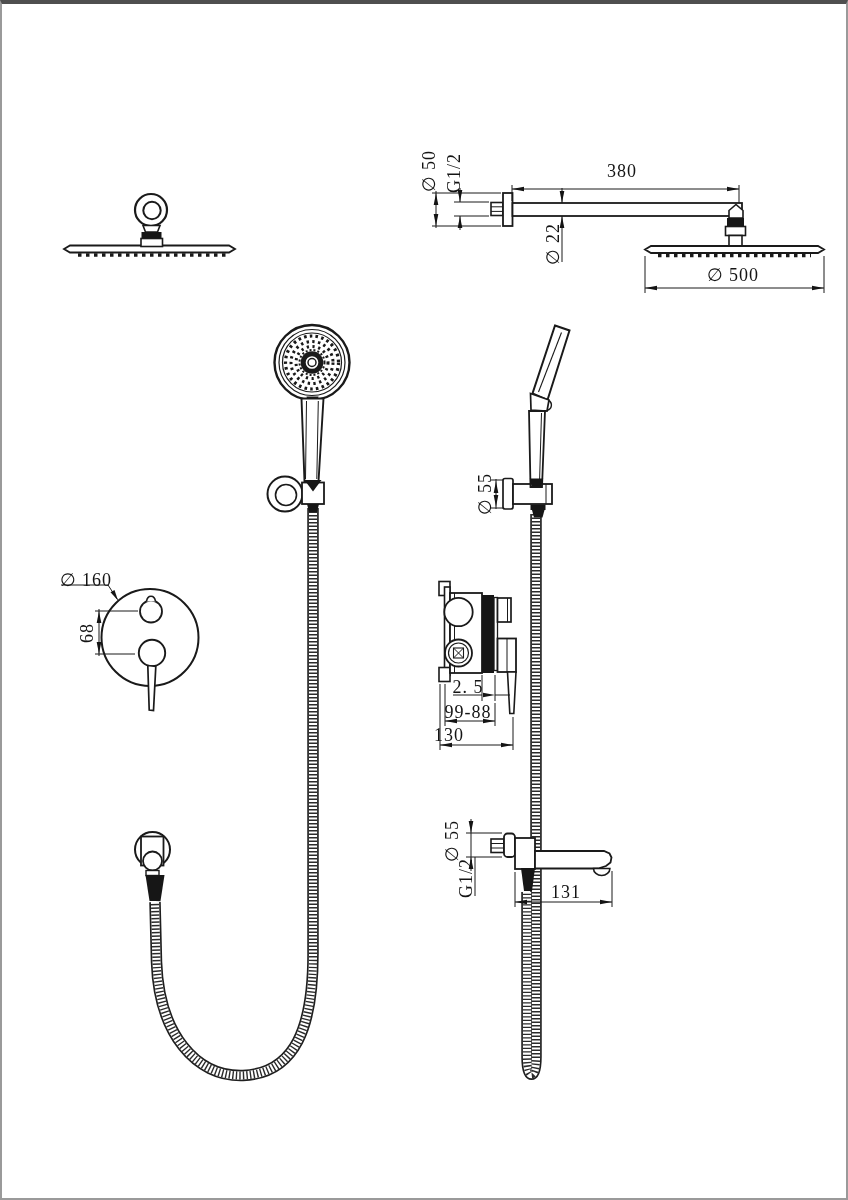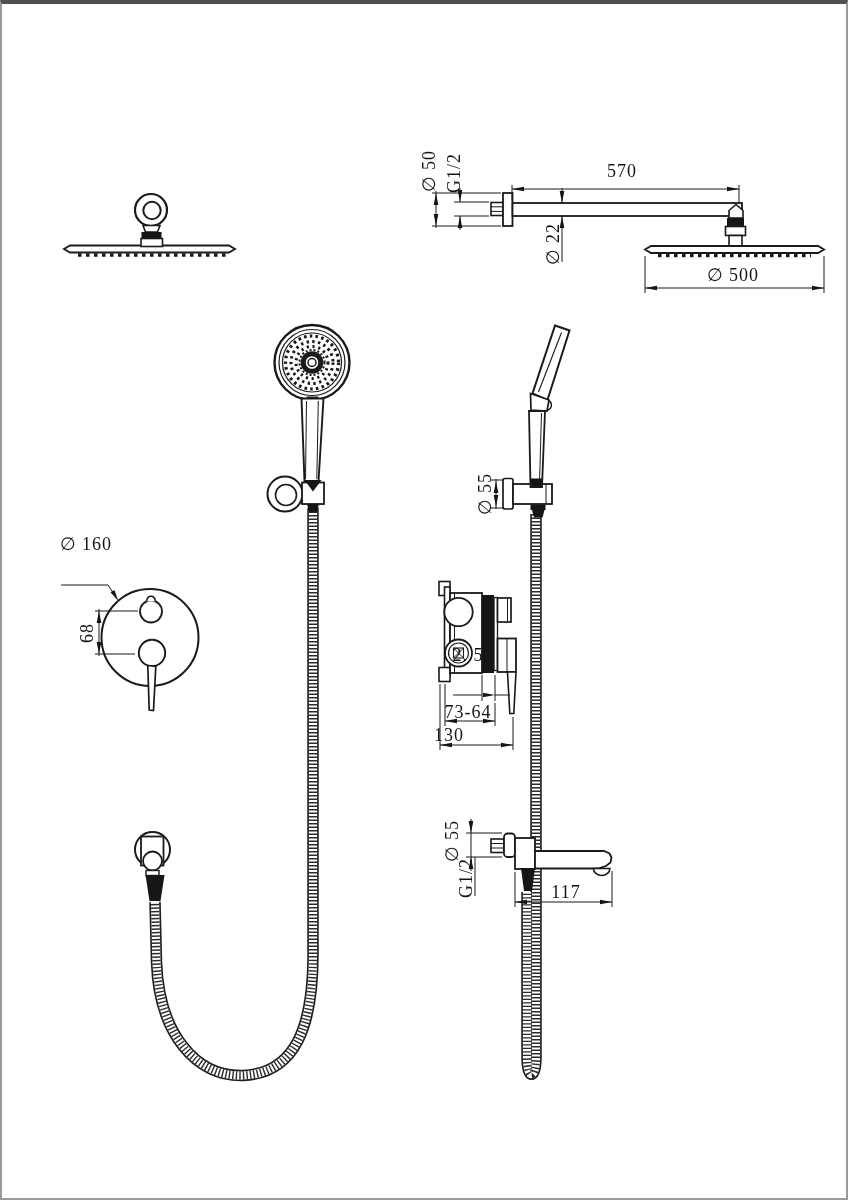--- a/index.html
+++ b/index.html
@@ -235,30 +235,30 @@
       <path class="dim" d="M513,868 V903 M610,867 V903 M513,898 H610"></path>
       <polygon class="arr" points="513,898 525,895.7 525,900.3"></polygon>
       <polygon class="arr" points="610,898 598,895.7 598,900.3"></polygon>
     </g>
   </g>
 
 </svg>
 
 <span class="dim-label rot" style="left:427px;top:167px">∅ 50</span>
 <span class="dim-label rot" style="left:452px;top:169px">G1/2</span>
-<span class="dim-label" style="left:620px;top:167px">570</span>
+<span class="dim-label" style="left:620px;top:167px">380</span>
 <span class="dim-label rot" style="left:551px;top:240px">∅ 22</span>
 <span class="dim-label" style="left:731px;top:271px">∅ 500</span>
 
-<span class="dim-label" style="left:84px;top:540px">∅ 160</span>
+<span class="dim-label" style="left:84px;top:576px">∅ 160</span>
 <span class="dim-label rot" style="left:85px;top:629px">68</span>
 
 <span class="dim-label rot" style="left:483px;top:490px">∅ 55</span>
 
-<span class="dim-label" style="left:466px;top:651px">2. 5</span>
-<span class="dim-label" style="left:466px;top:708px">73-64</span>
+<span class="dim-label" style="left:466px;top:683px">2. 5</span>
+<span class="dim-label" style="left:466px;top:708px">99-88</span>
 <span class="dim-label" style="left:447px;top:731px">130</span>
 
 <span class="dim-label rot" style="left:450px;top:837px">∅ 55</span>
 <span class="dim-label rot" style="left:464px;top:874px">G1/2</span>
-<span class="dim-label" style="left:564px;top:888px">117</span>
+<span class="dim-label" style="left:564px;top:888px">131</span>
 
 </div>
 
 </body></html>

